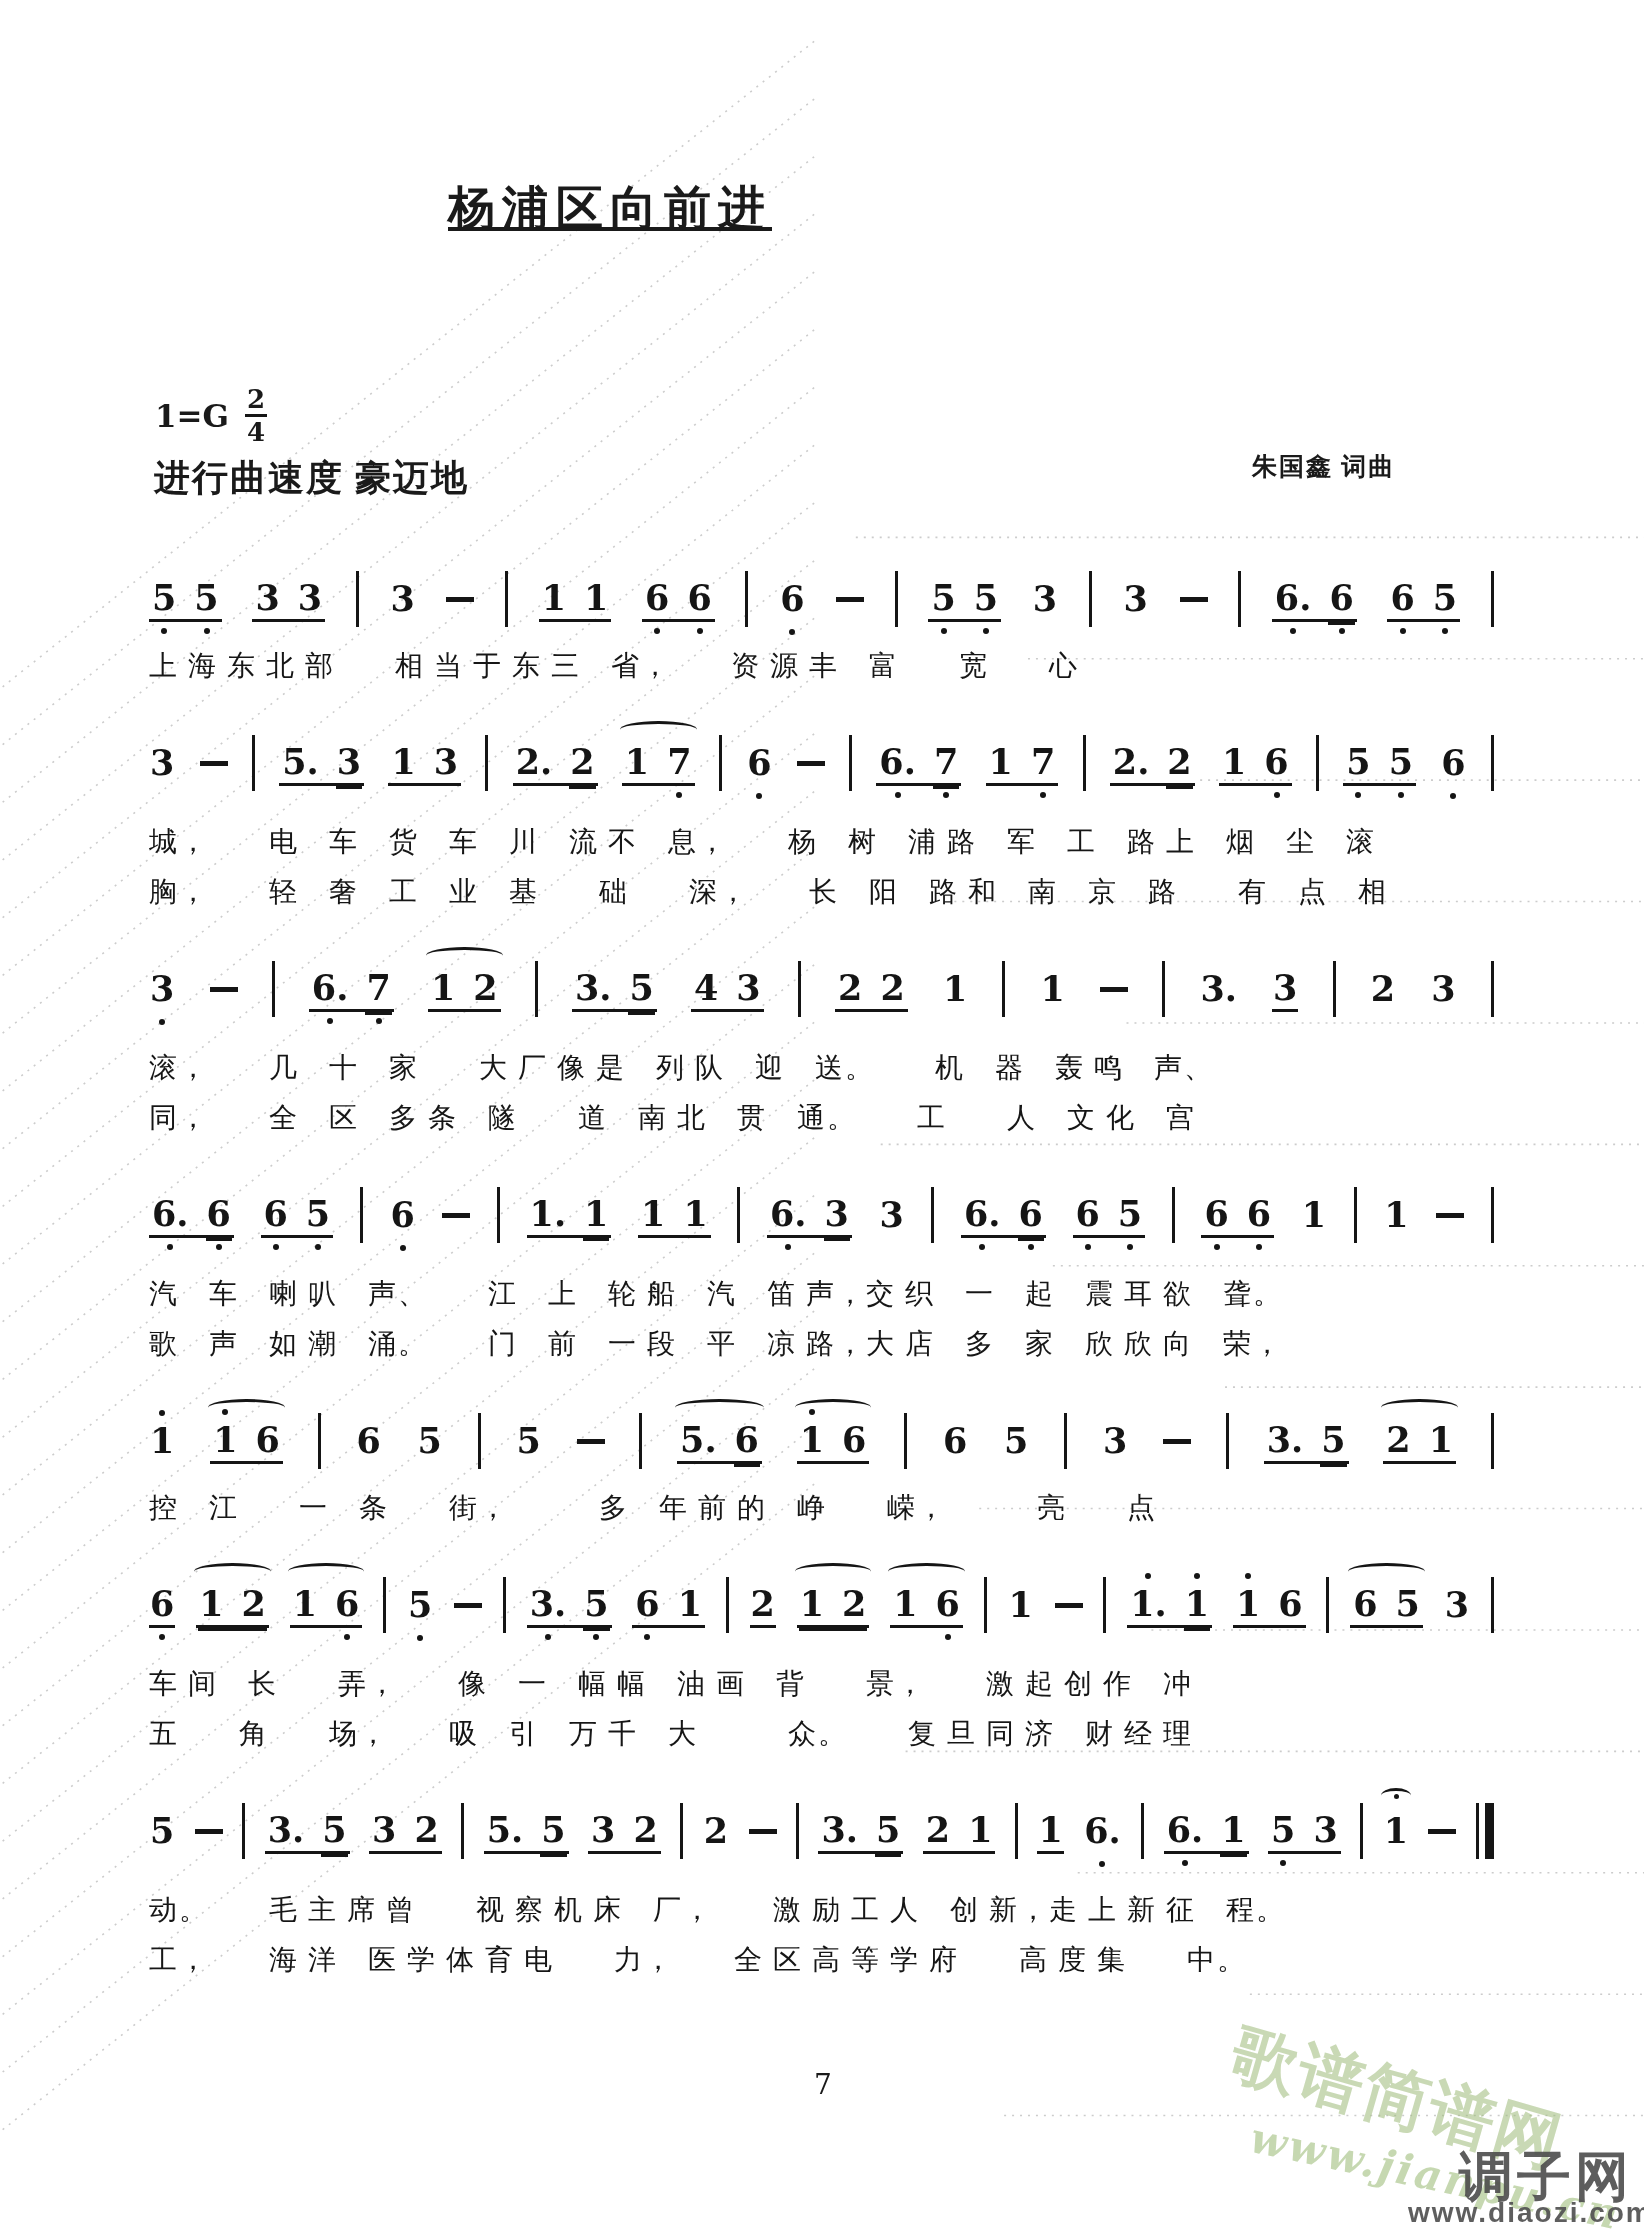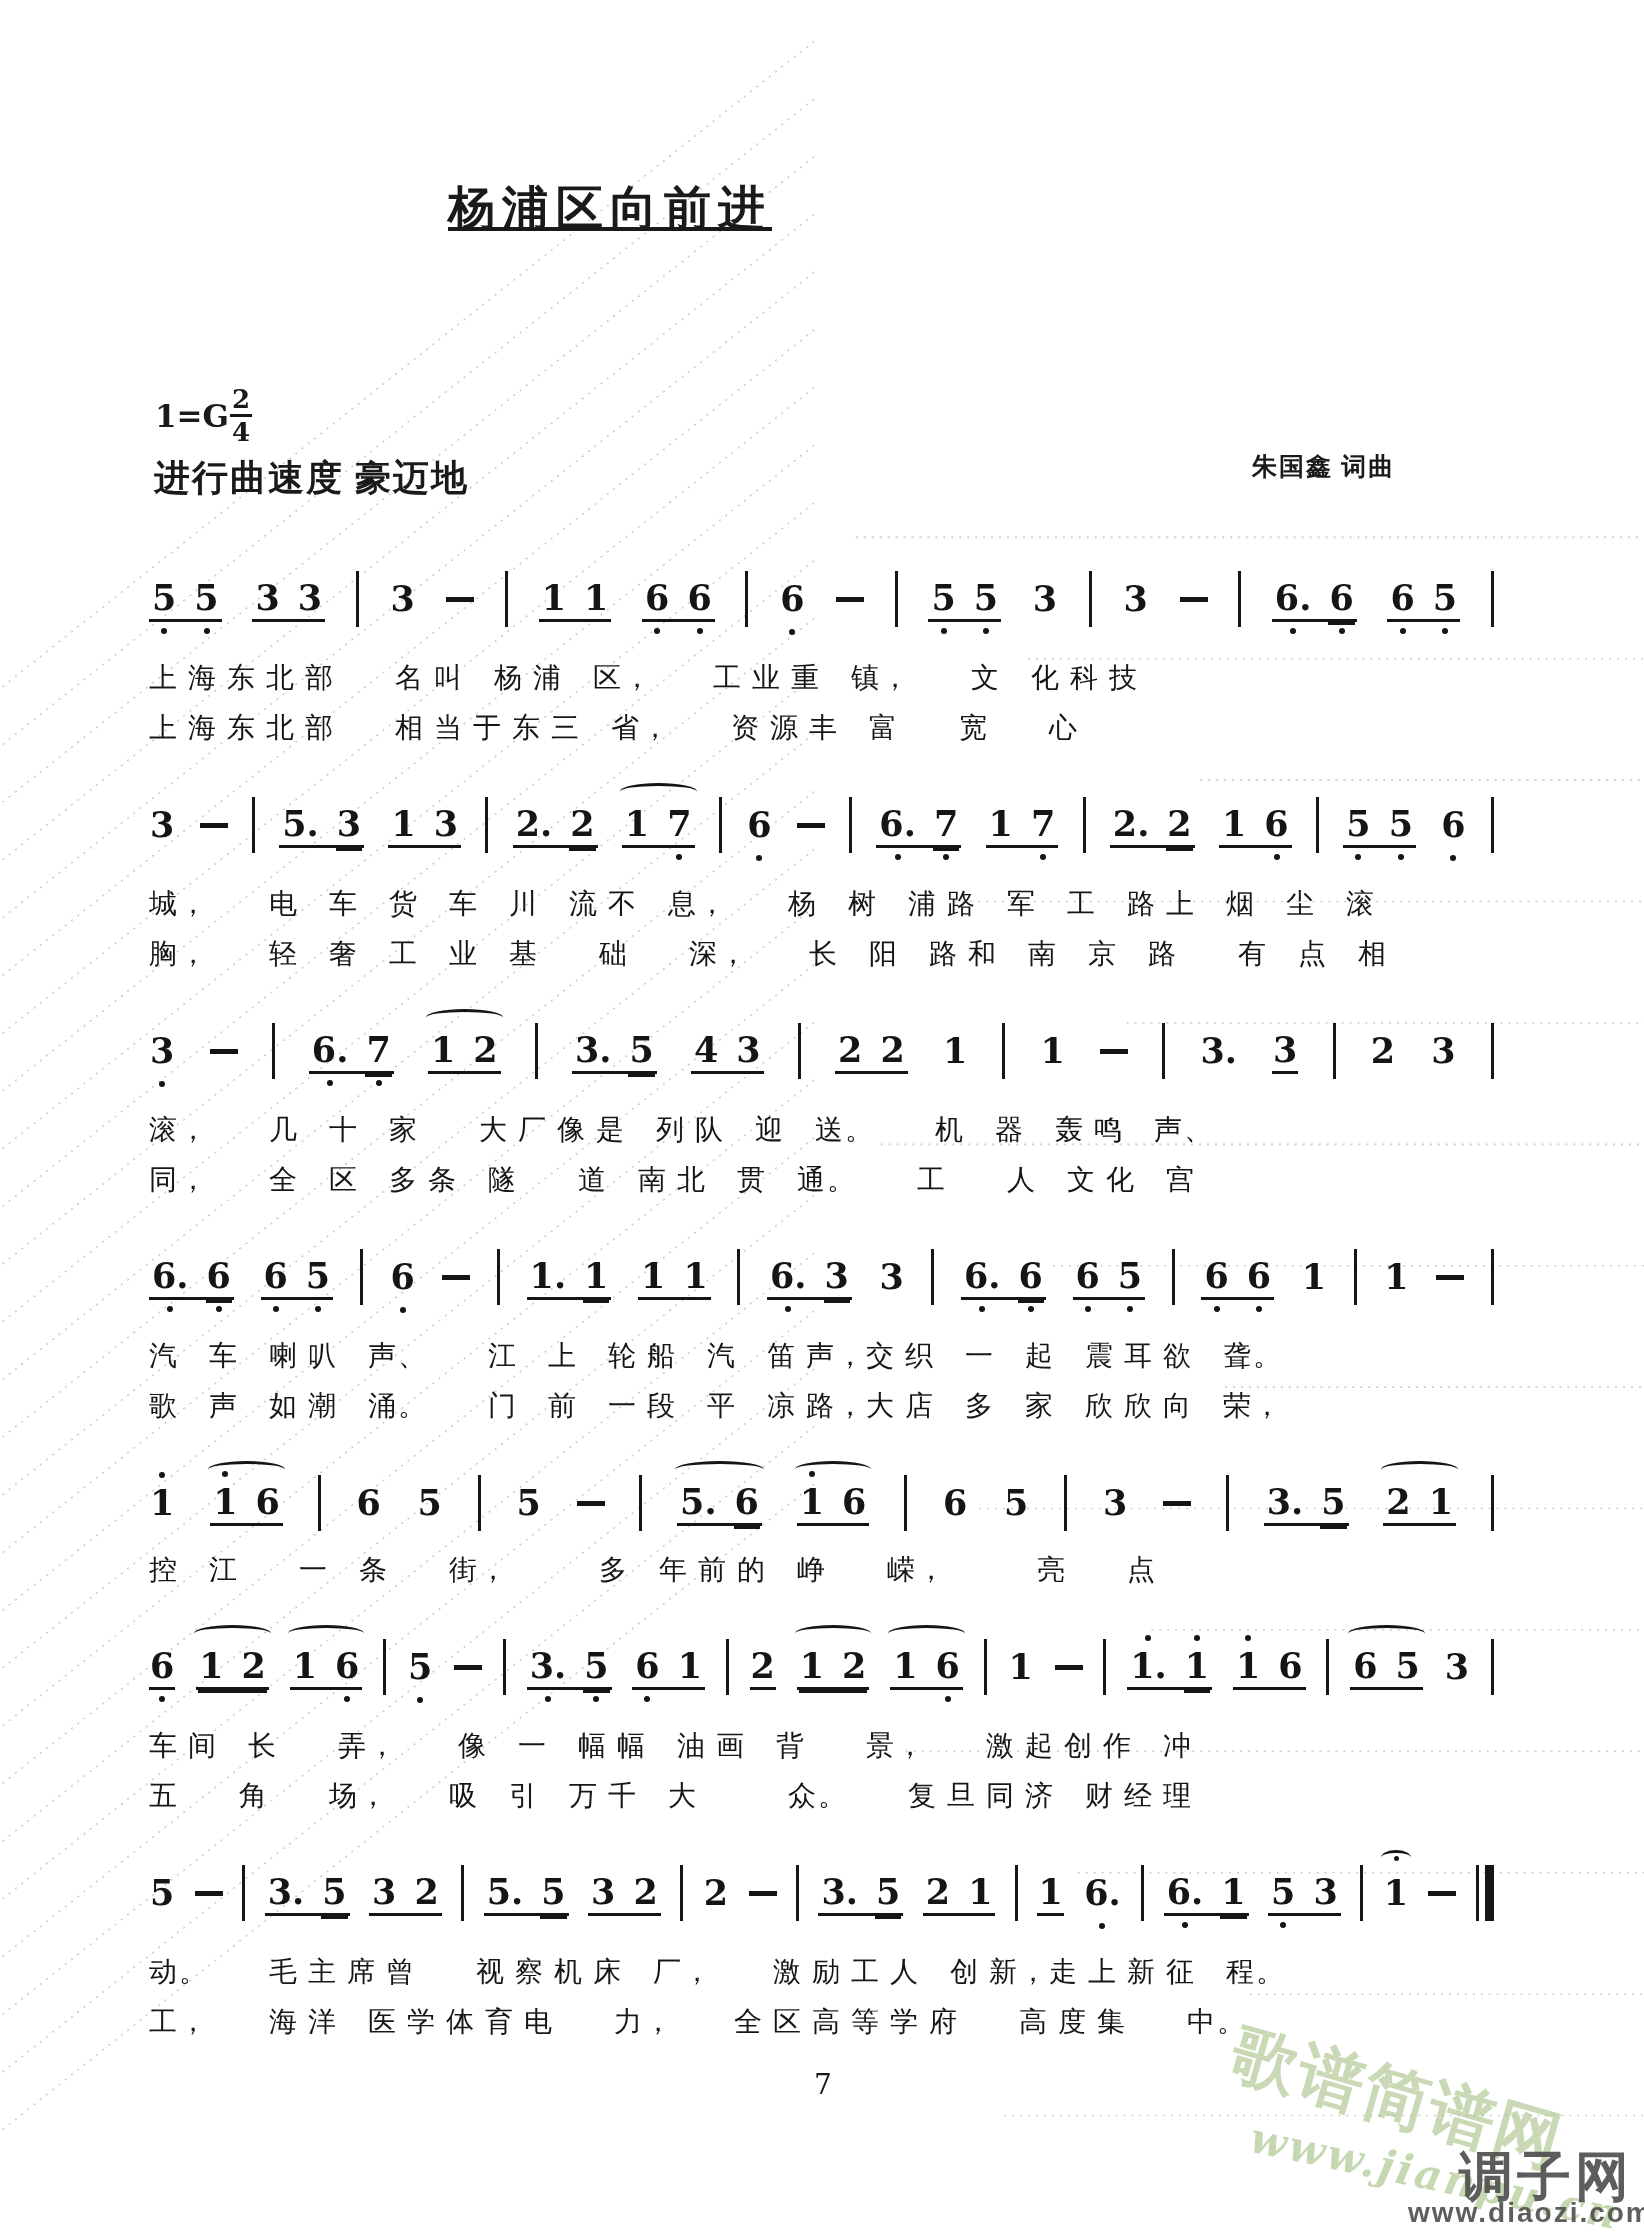--- a/index.html
+++ b/index.html
@@ -6,21 +6,21 @@
   body{width:1645px;height:2233px;position:relative;background:#ffffff;overflow:hidden;
        font-family:"Liberation Serif",serif;color:#1a1a1a;}
   .abs{position:absolute;}
 
   
   #decor{position:absolute;left:0;top:0;width:1645px;height:2233px;
          stroke:#8f8f8f;stroke-width:1.6;stroke-dasharray:2 6;opacity:.45;fill:none;}
 
   
   .title{left:448px;top:177px;font-size:47px;font-weight:bold;letter-spacing:7px;text-decoration:underline;}
-  .keyrow{left:155px;top:386px;display:flex;align-items:center;gap:1px;}
+  .keyrow{left:155px;top:386px;display:flex;align-items:center;gap:16px;}
   .keysig{font-size:31px;font-weight:bold;font-family:"DejaVu Serif",serif;}
   .meter{display:inline-flex;flex-direction:column;align-items:center;
          font-family:"DejaVu Serif",serif;font-weight:bold;font-size:26px;line-height:26px;}
   .meter .fline{width:22px;border-top:3px solid #151515;margin:2px 0;}
   .tempo{left:154px;top:454px;font-size:36px;font-weight:bold;letter-spacing:2px;}
   .credit{left:1252px;top:450px;font-size:25px;font-weight:bold;letter-spacing:2px;text-align:right;}
 
   
   .score{position:absolute;left:149px;top:563px;width:1345px;}
   .system{margin-bottom:42px;}
@@ -167,21 +167,20 @@
         <span class="grp u1">
           <span class="note">6.<i class="lodot"></i></span>
           <span class="note">6<i class="xline"></i><i class="lodot"></i></span>
         </span>
         <span class="grp u1">
           <span class="note">6<i class="lodot"></i></span>
           <span class="note">5<i class="lodot"></i></span>
         </span>
         <span class="bar"></span>
       </div>
-      <div class="lyric v1">上 海 东 北 部　　名 叫　杨 浦　区，　　工 业 重　镇，　　文　化 科 技</div>
       <div class="lyric v2">上 海 东 北 部　　相 当 于 东 三　省，　　资 源 丰　富　　宽　　心</div>
     </div>
     <div class="system">
       <div class="notes-row">
         <span class="note">3</span>
         <span class="dash"></span>
         <span class="bar"></span>
         <span class="grp u1">
           <span class="note">5.</span>
           <span class="note">3<i class="xline"></i></span>

